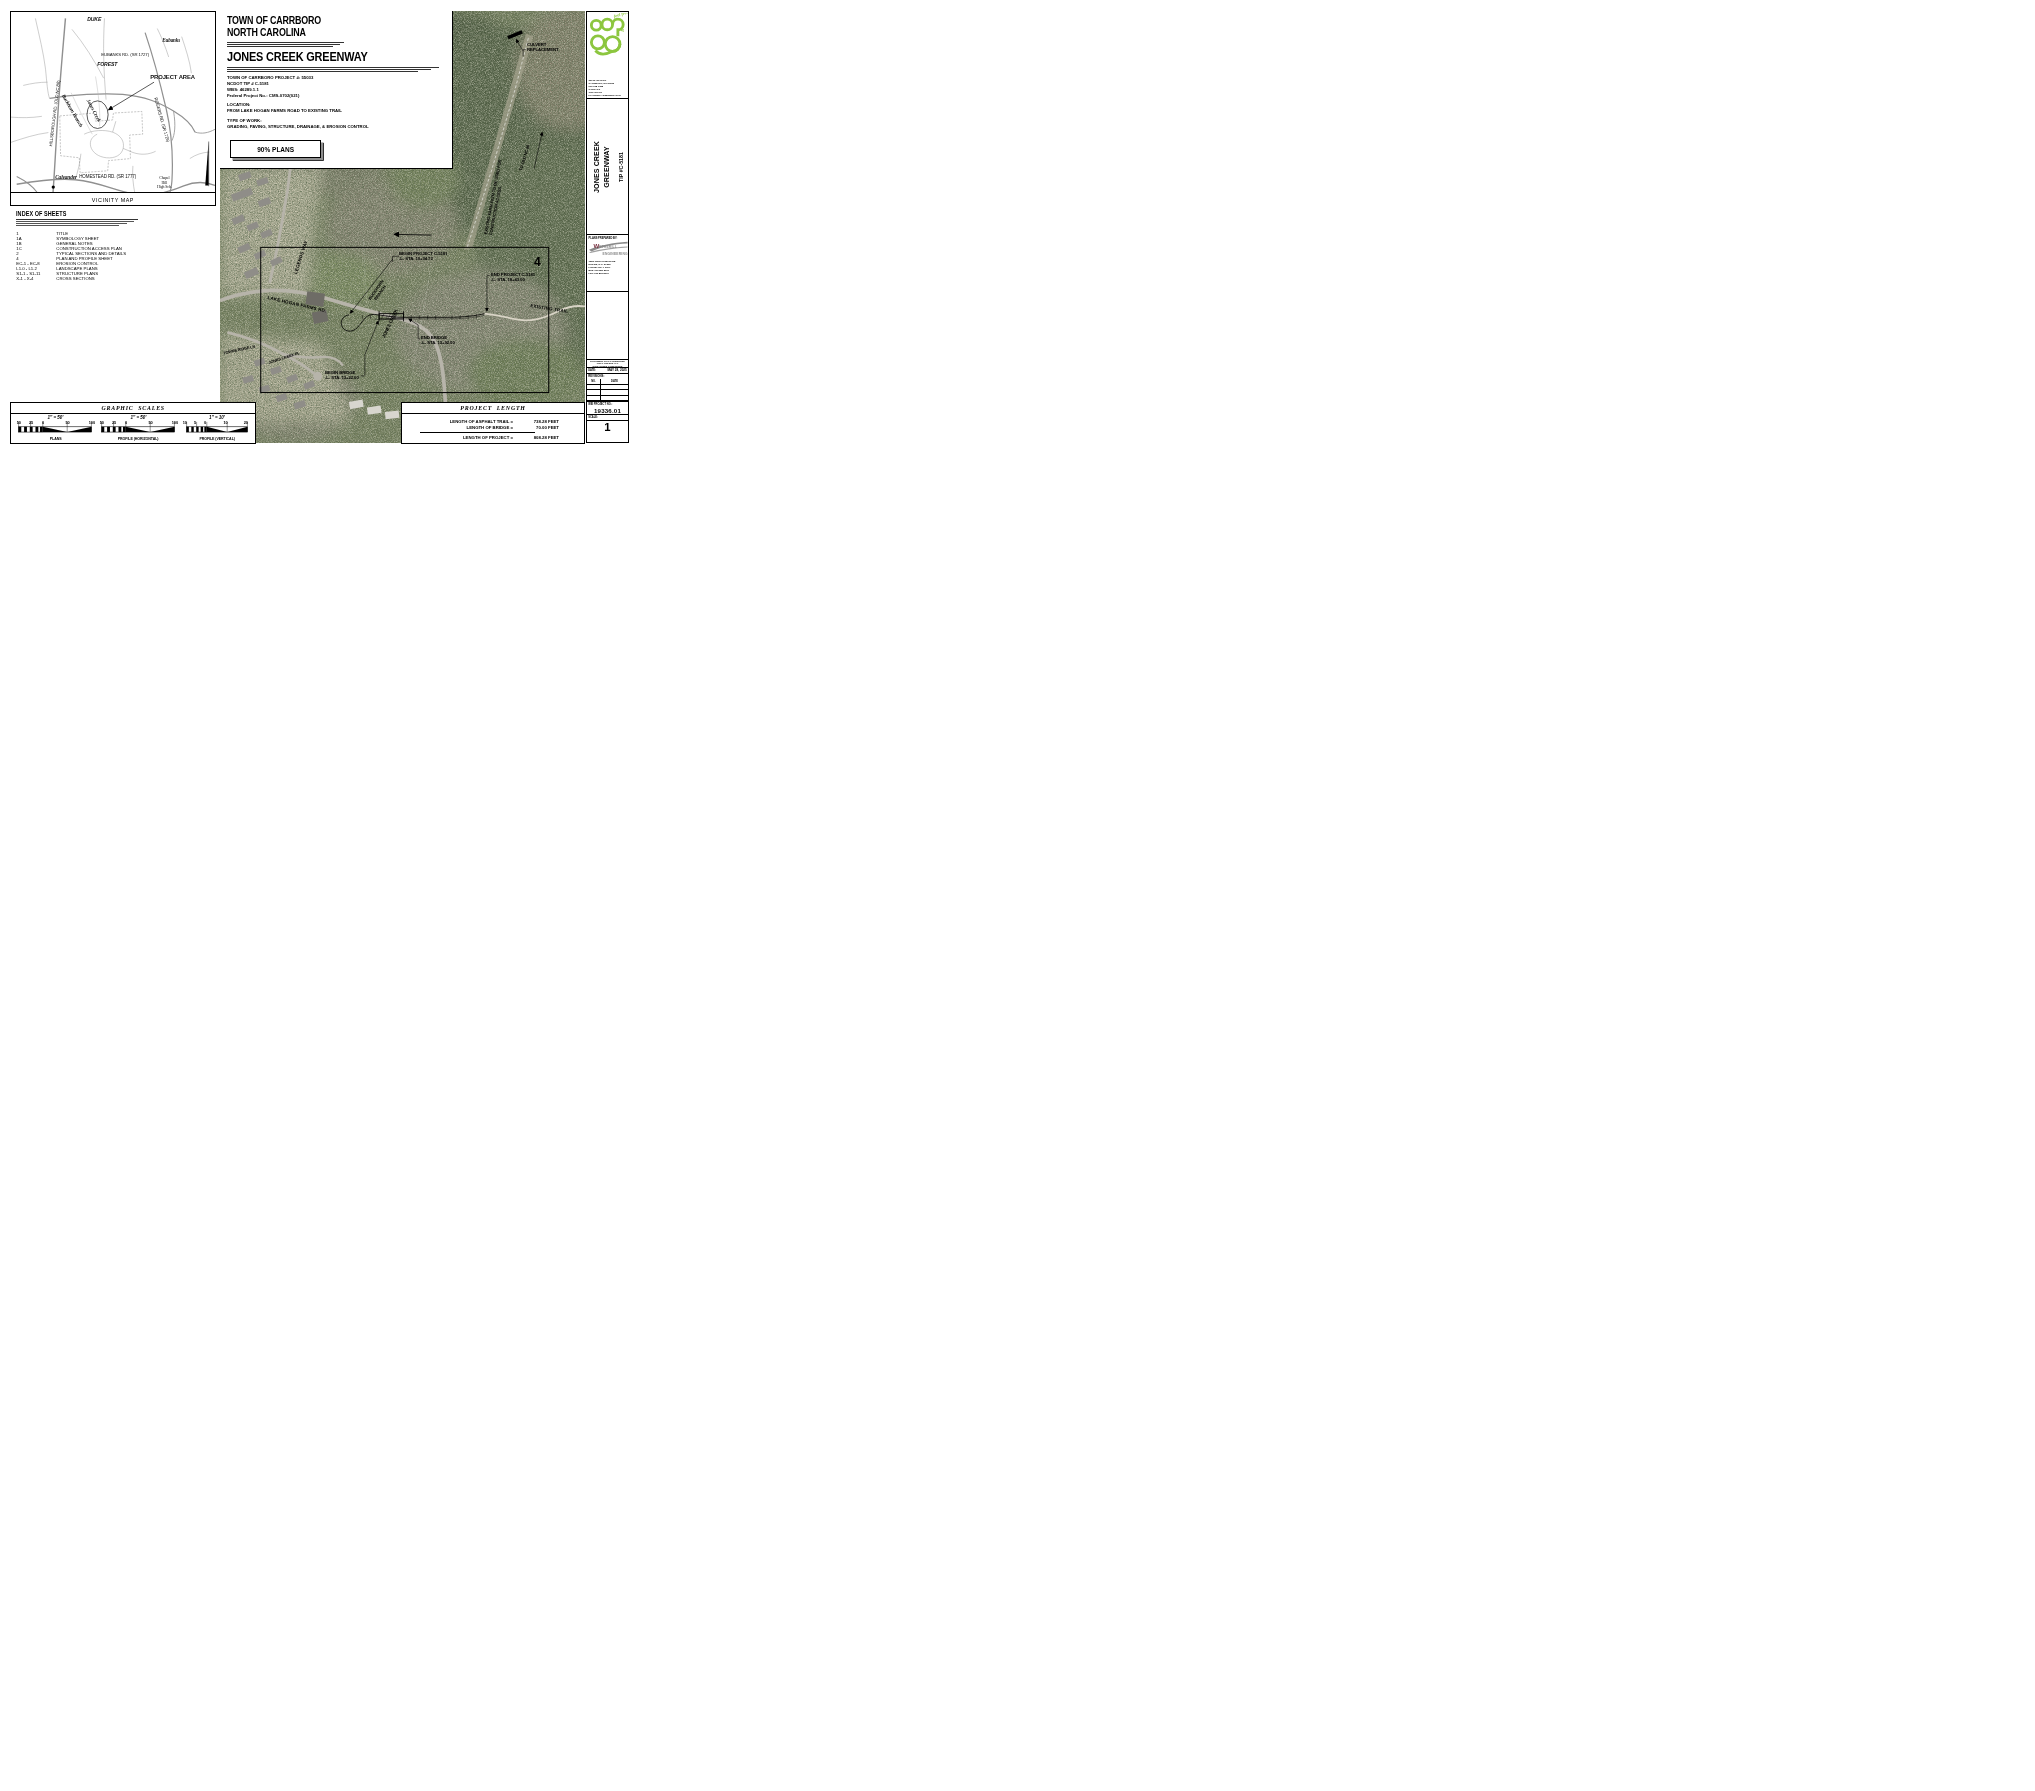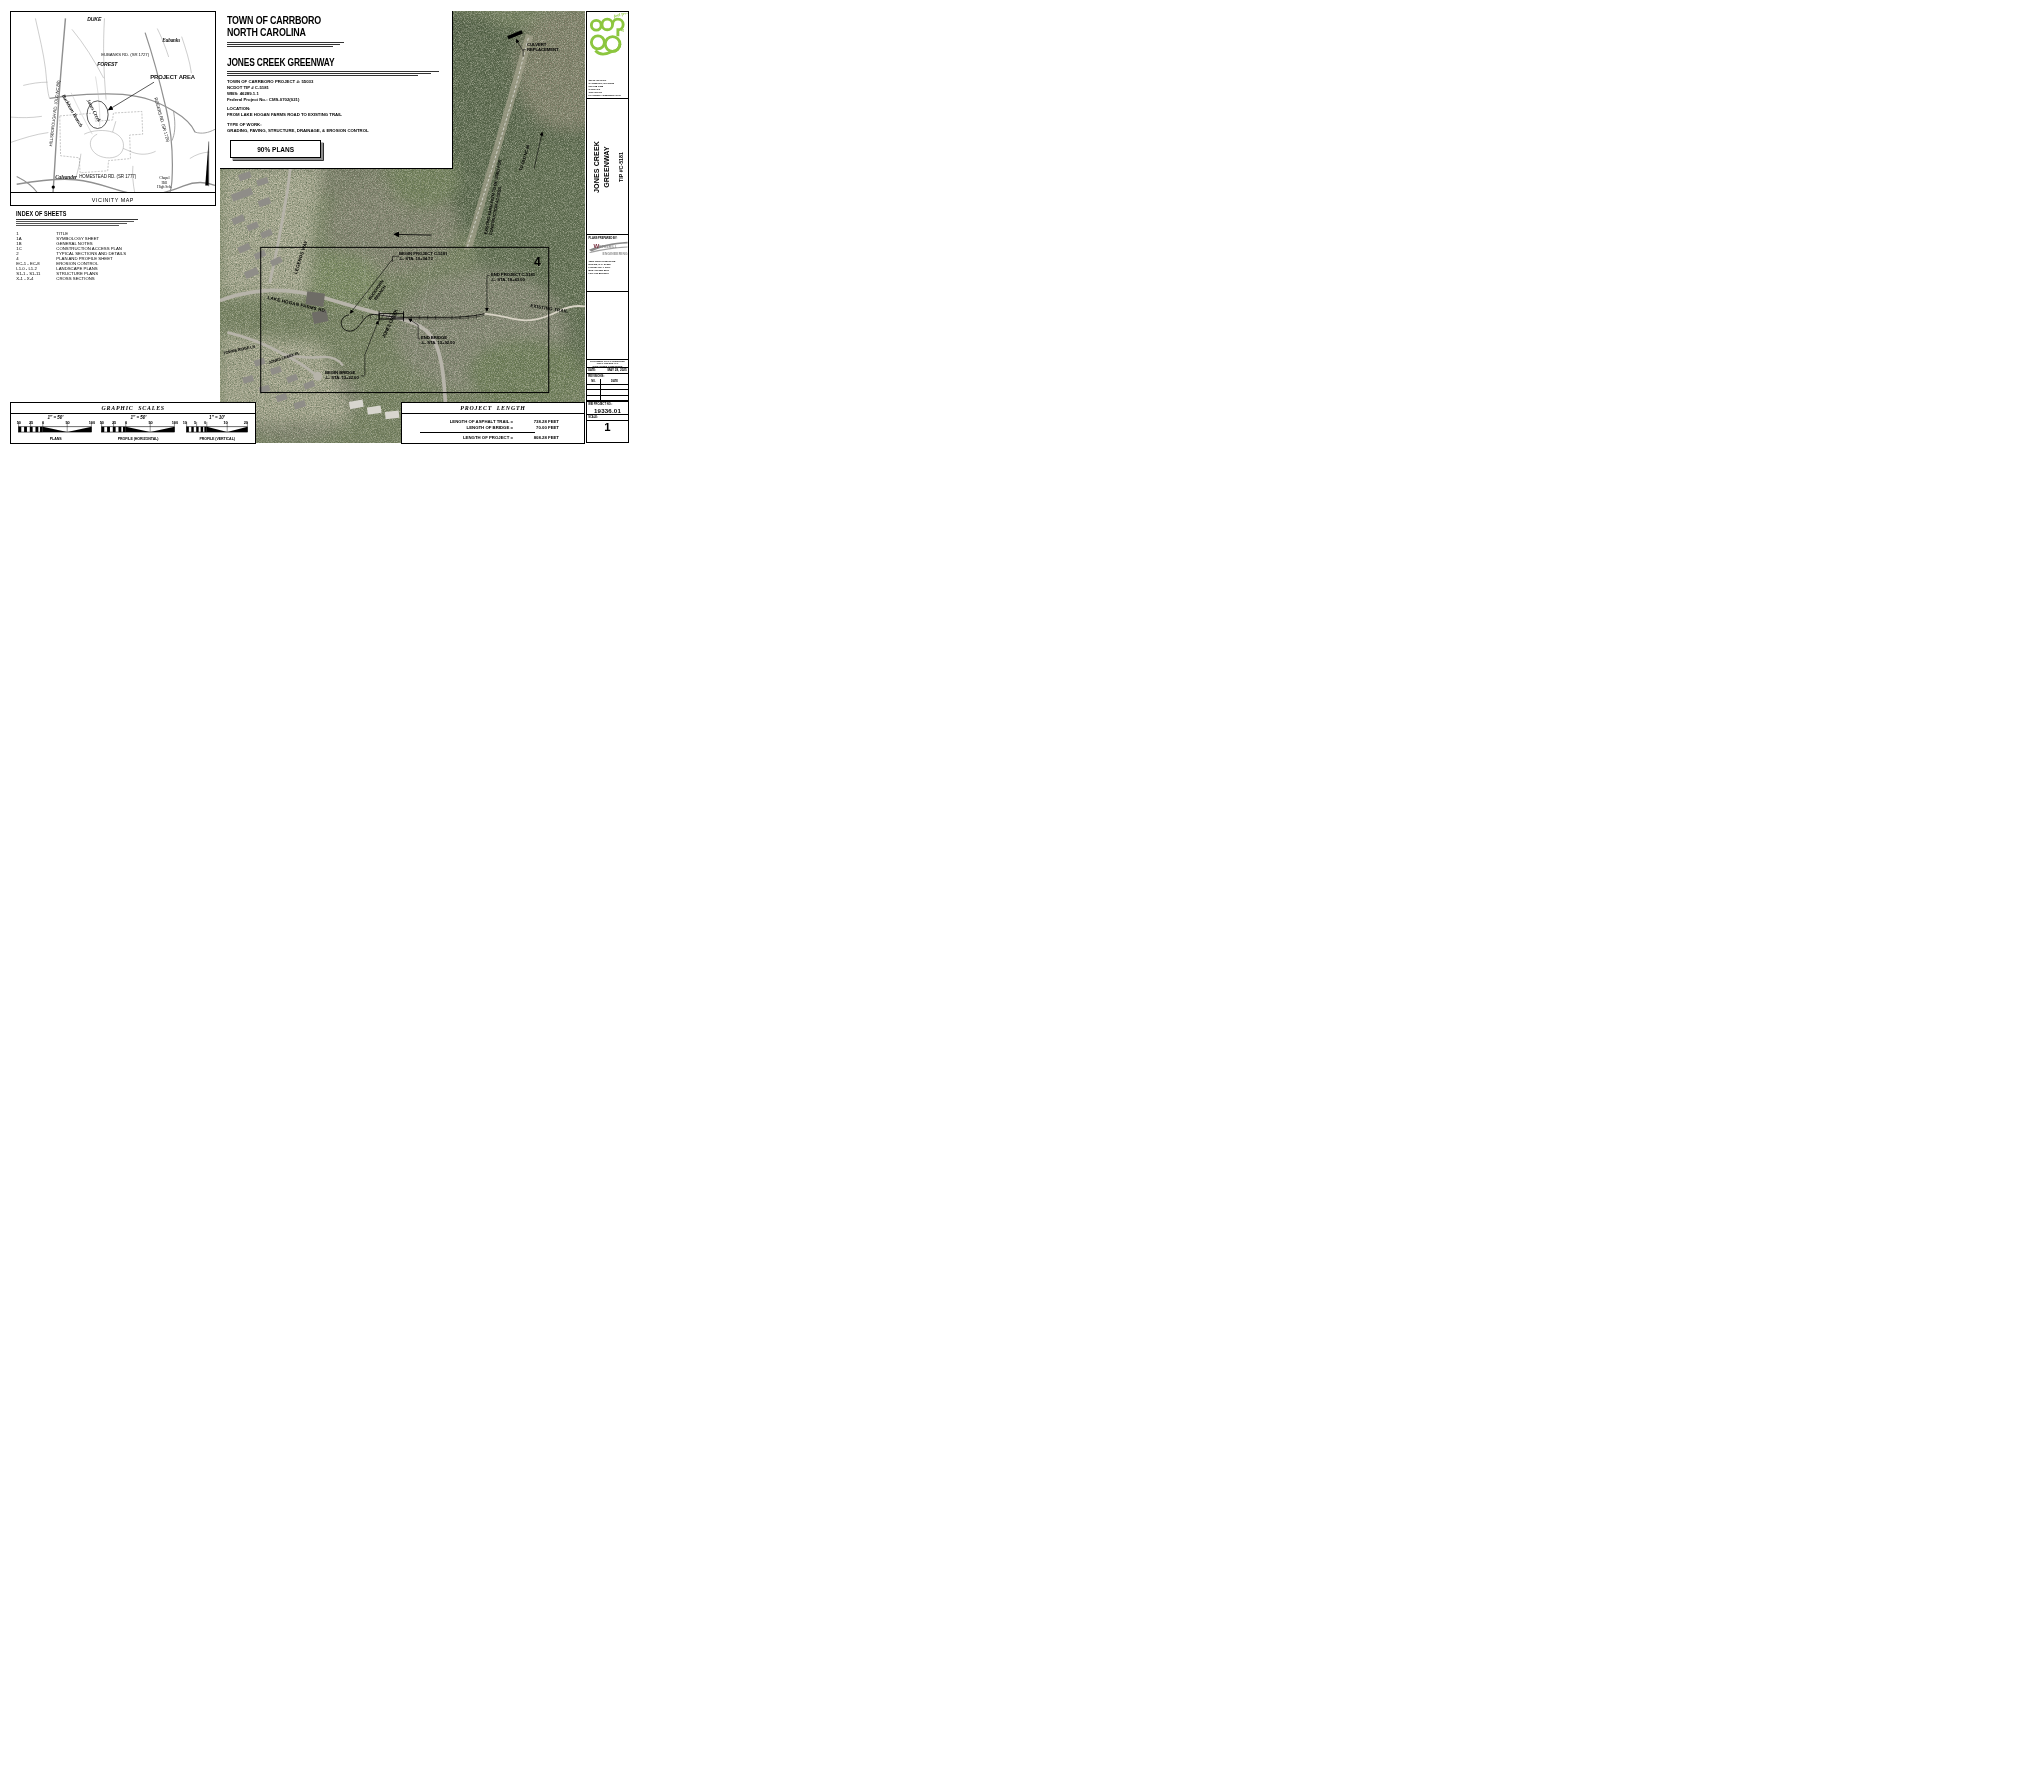--- a/index.html
+++ b/index.html
@@ -15,21 +15,21 @@
   .aerial svg{position:absolute;left:0;top:0;}
   .alabel{position:absolute;font-weight:bold;font-size:4.3px;line-height:4.7px;
           letter-spacing:-0.1px;white-space:pre-line;}
   .sheetref{position:absolute;font-size:12.2px;font-weight:bold;}
 
   
   .titleblock{left:220px;top:11.4px;width:233px;height:158px;background:#fff;
               border-right:0.8px solid #000;border-bottom:0.8px solid #000;box-sizing:border-box;
               padding:4.1px 0 0 7px;}
   .t1{font-size:10.6px;font-weight:bold;line-height:11.8px;letter-spacing:-0.2px;}
-  .t2{font-size:10px;font-weight:bold;letter-spacing:-0.2px;margin-top:10px;}
+  .t2{font-size:13px;font-weight:bold;letter-spacing:-0.2px;margin-top:2px;}
   .ul{height:0.4px;background:#333;}
   .info{font-size:4.3px;font-weight:bold;line-height:5.7px;margin-top:4.5px;}
   .info .gap{height:4.1px;}
   .stagebox{position:absolute;left:10.2px;top:129px;width:89px;height:15.5px;border:0.8px solid #000;
             background:#fff;display:flex;align-items:center;justify-content:center;
             font-size:6.5px;font-weight:bold;box-shadow:2.4px 2.4px 0 -0.4px #8f8f8f,2.8px 2.8px 0 0 #000;}
 
   
   .vicinity{left:10.2px;top:11.4px;width:206px;height:195px;border:0.8px solid #000;background:#fff;
             box-sizing:border-box;}

